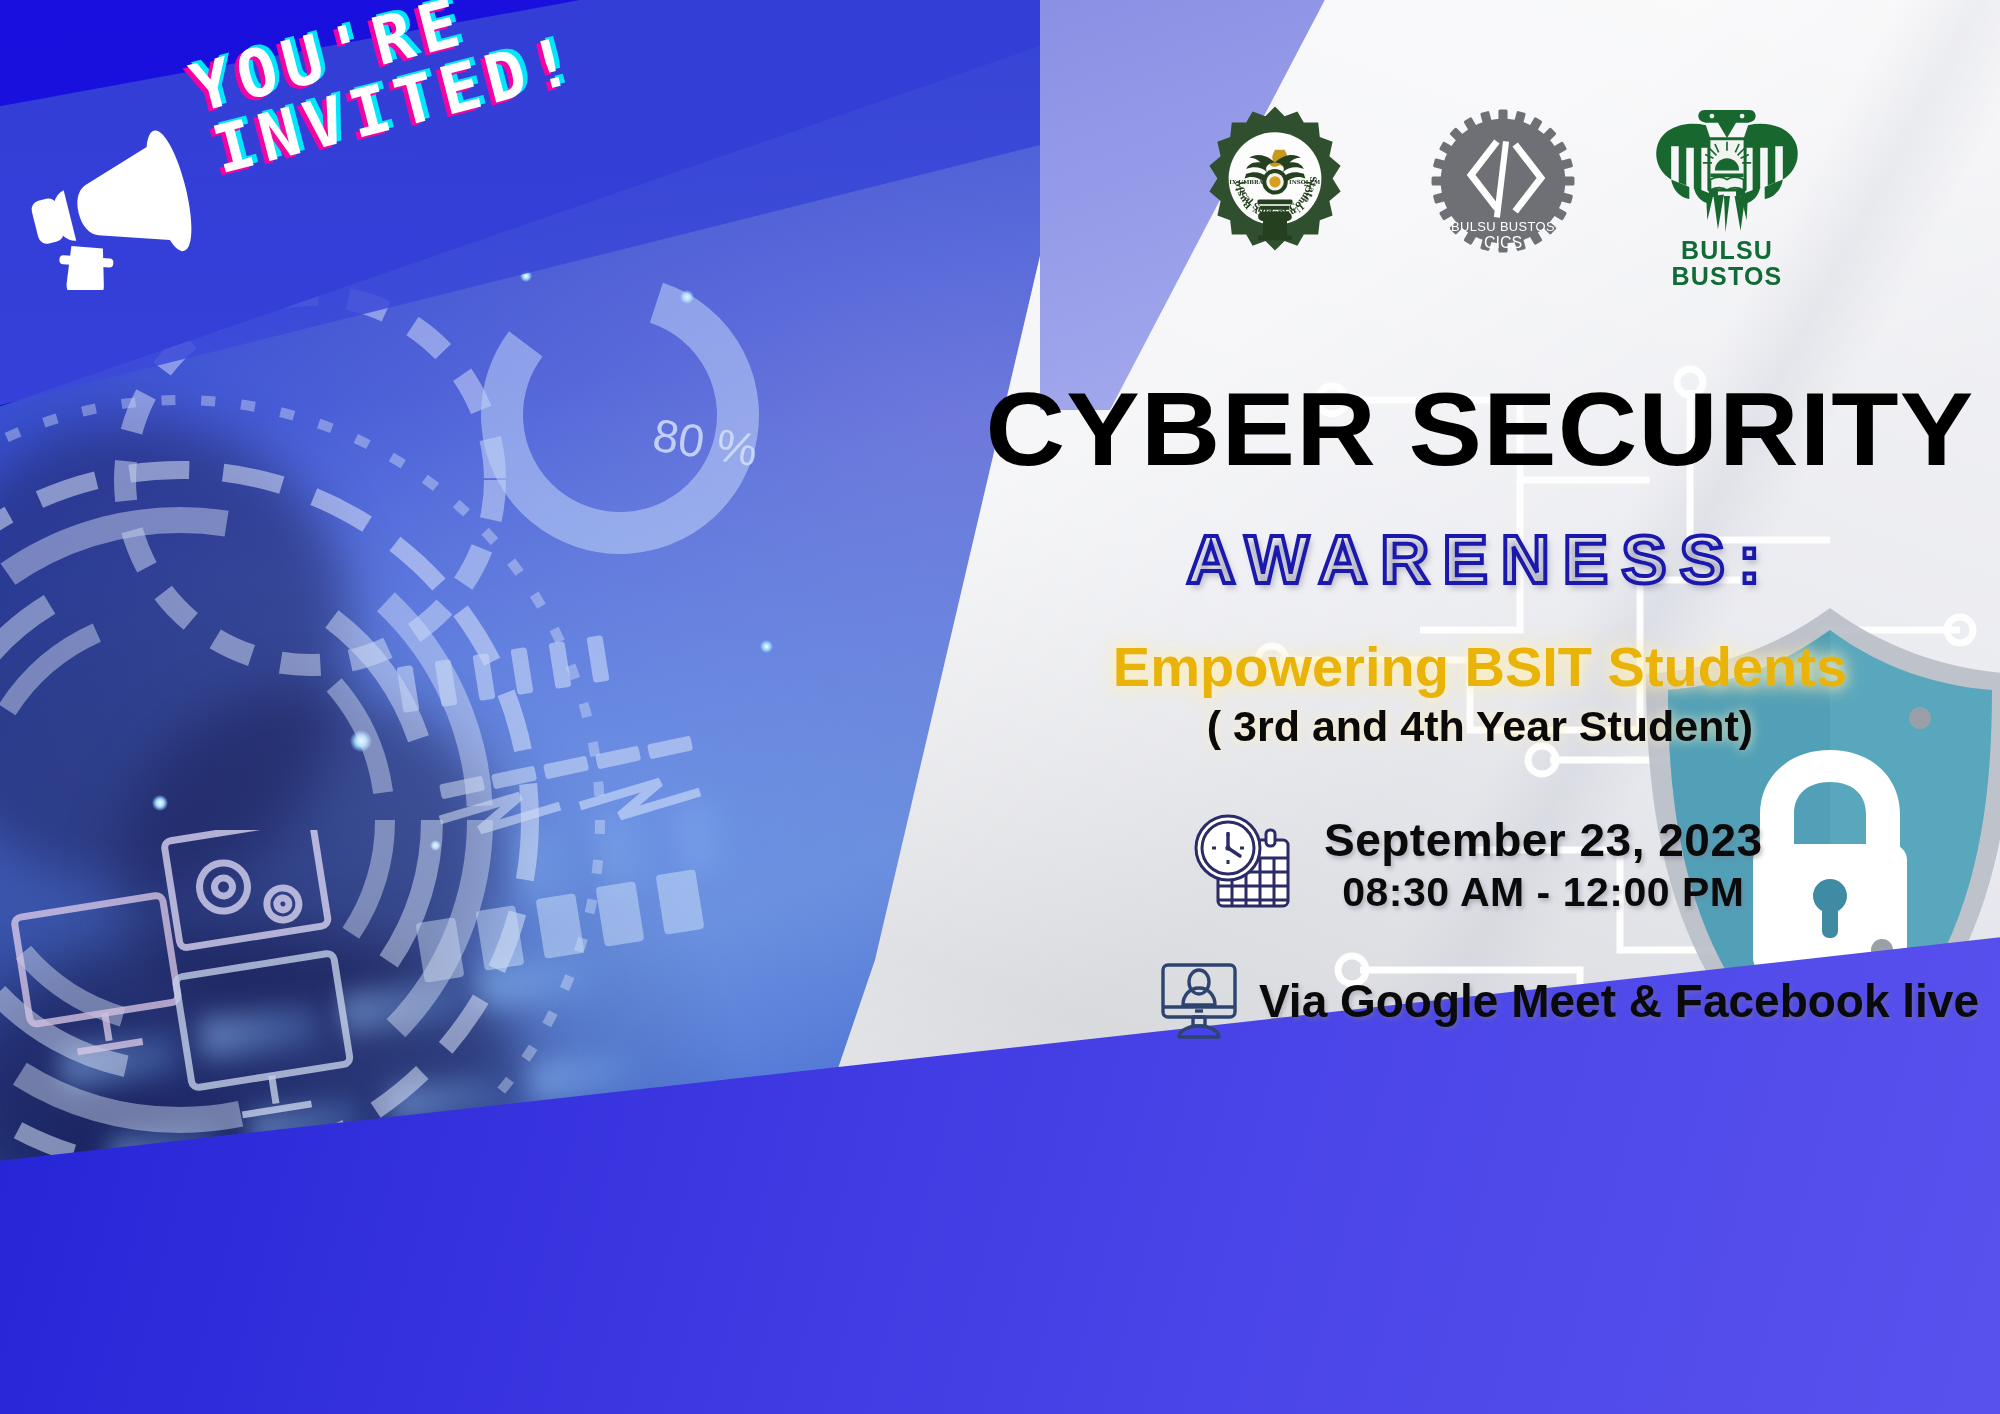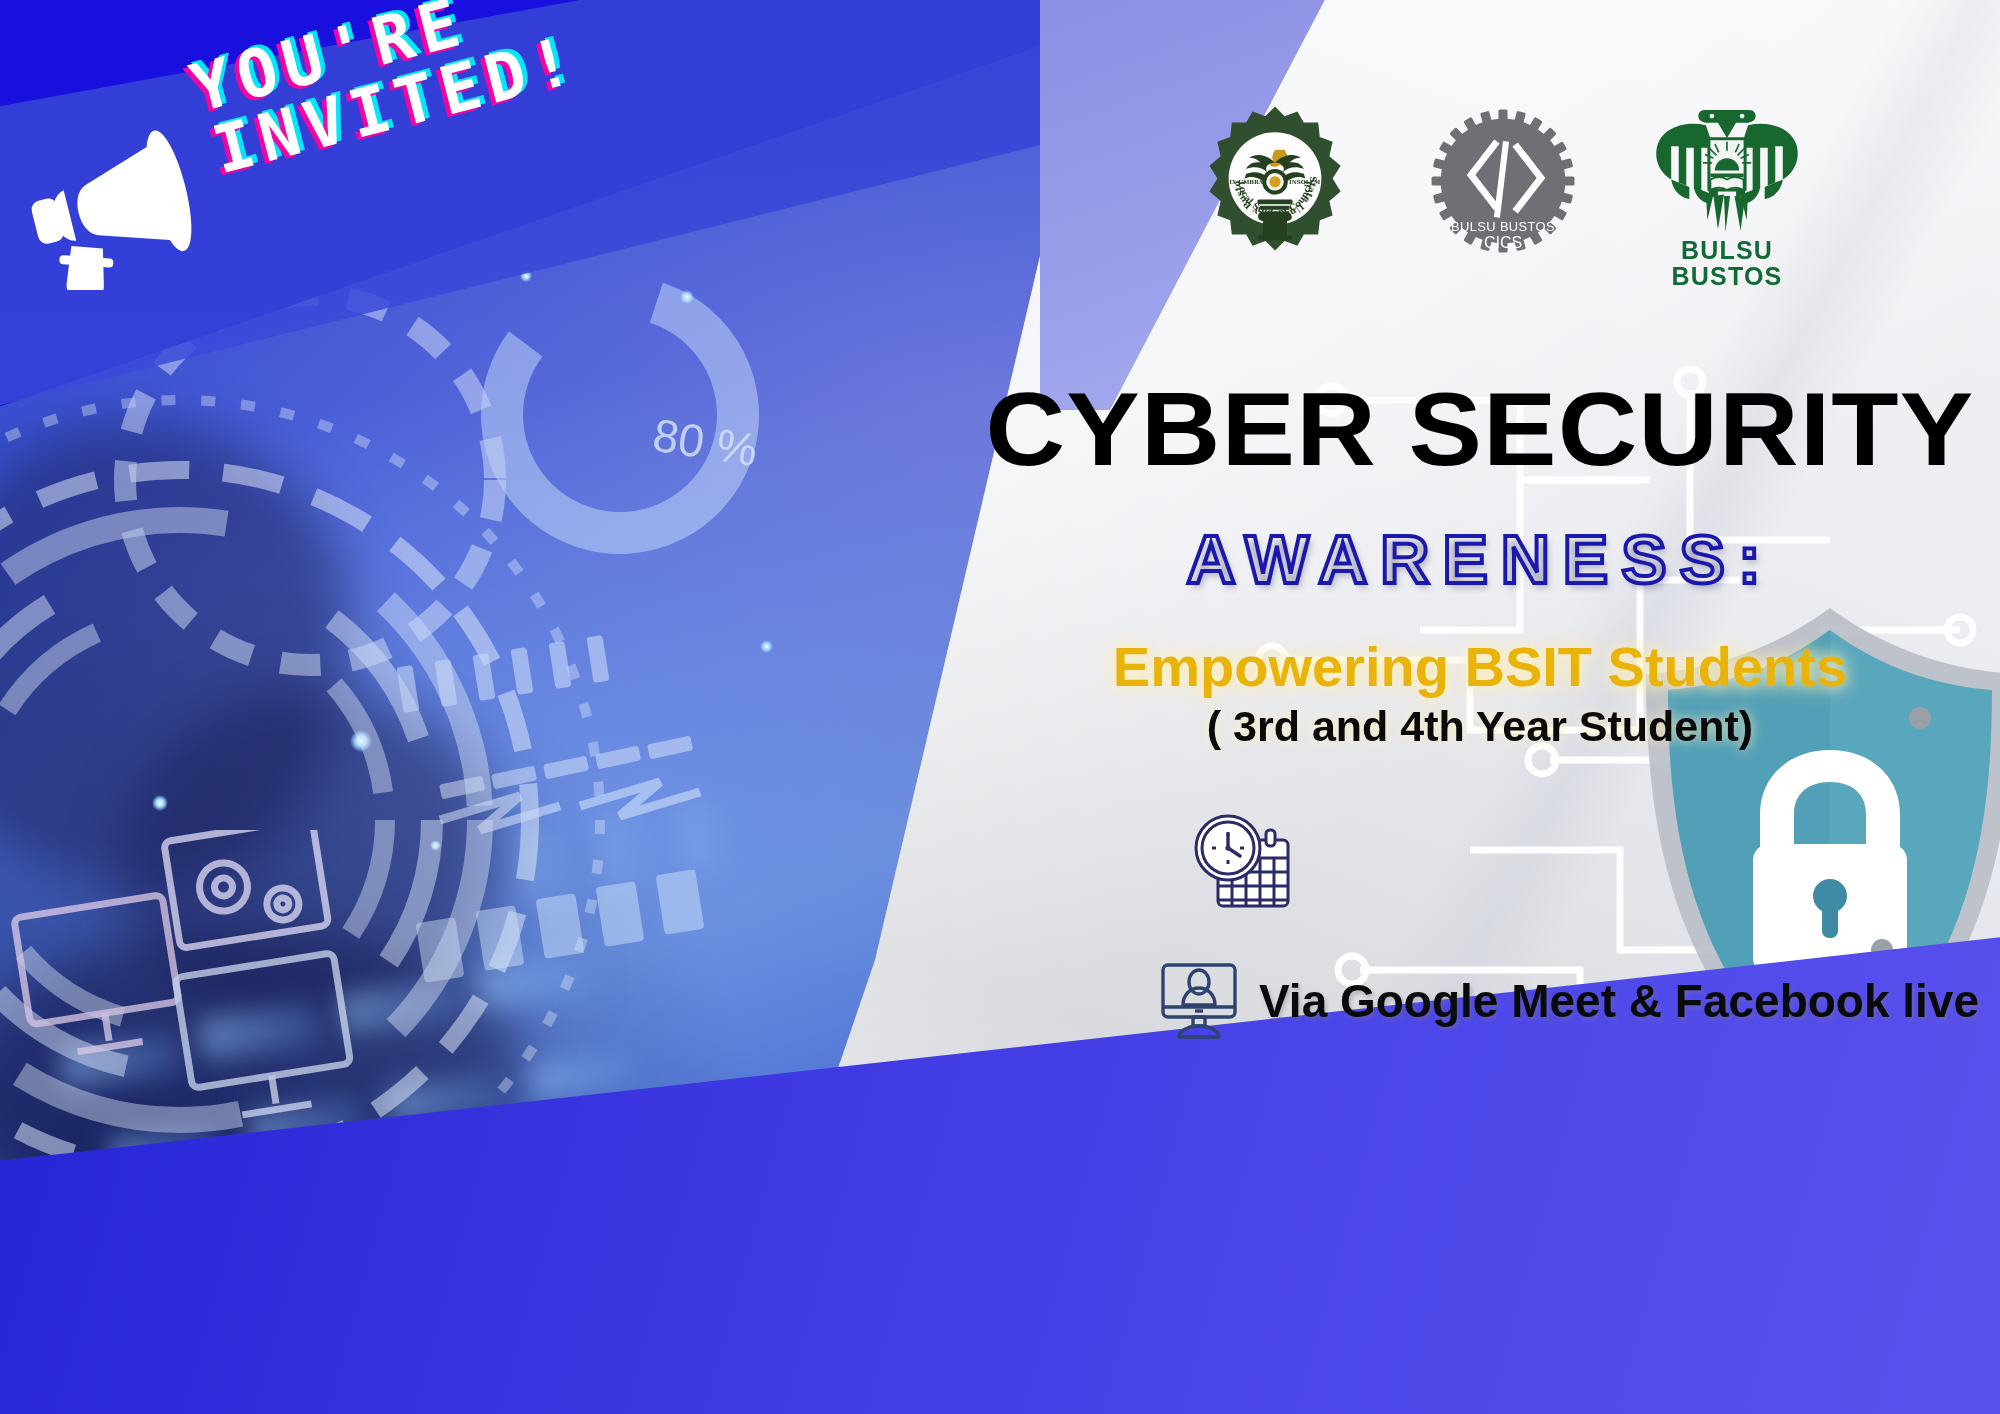--- a/index.html
+++ b/index.html
@@ -527,20 +527,24 @@
         <rect x="44" y="18" width="9" height="16" rx="4" fill="#ffffff"></rect>
         <rect x="76" y="18" width="9" height="16" rx="4" fill="#ffffff"></rect>
 
         <circle cx="38" cy="36" r="32" fill="#ffffff"></circle>
         <circle cx="38" cy="36" r="26"></circle>
         <path d="M38 20 V24 M38 48 V52 M22 36 H26 M50 36 H54"></path>
         <path d="M38 36 L38 22 M38 36 L50 44" stroke-width="3.4" stroke-linecap="round"></path>
       </g>
       <circle cx="38" cy="36" r="2.6" fill="#2b2b66"></circle>
     </svg>
+    <div class="dt-text">
+      <div class="dt-date">September 23, 2023</div>
+      <div class="dt-time">08:30 AM - 12:00 PM</div>
+    </div>
   </div>
 
   <div class="venue-row">
     <svg width="92" height="92" viewBox="0 0 92 92">
       <g fill="none" stroke="#2e4470" stroke-width="3.4" stroke-linejoin="round">
         <rect x="8" y="10" width="72" height="52" rx="5"></rect>
         <path d="M8 52 H80"></path>
         <ellipse cx="44" cy="27" rx="10" ry="12"></ellipse>
         <path d="M28 50 c0 -10 7 -17 16 -17 s16 7 16 17 z"></path>
         <path d="M40 56 h8"></path>

